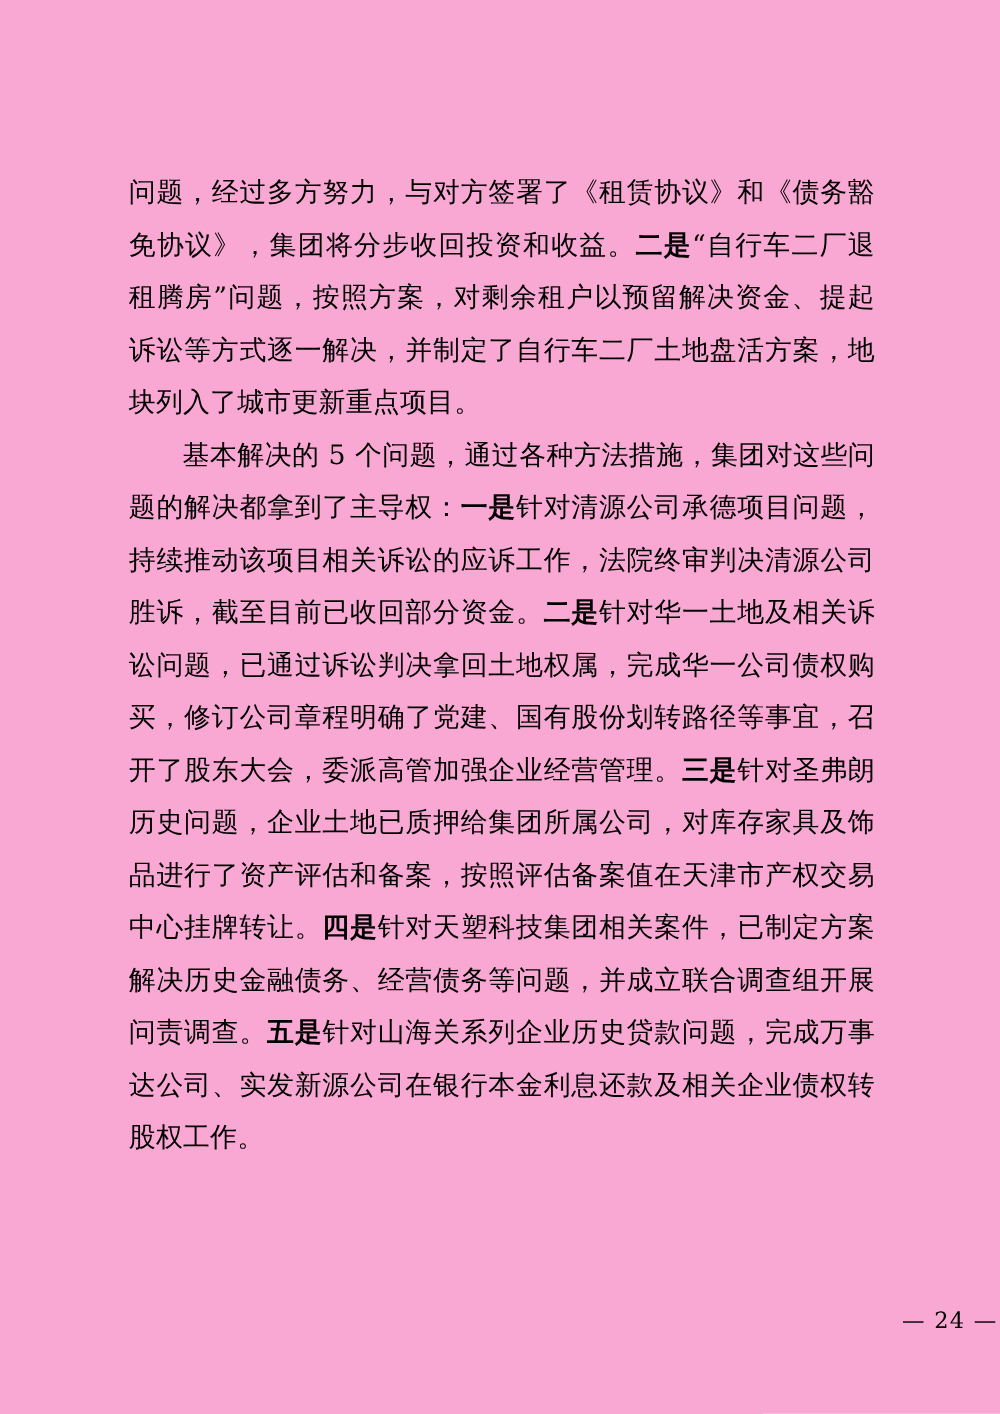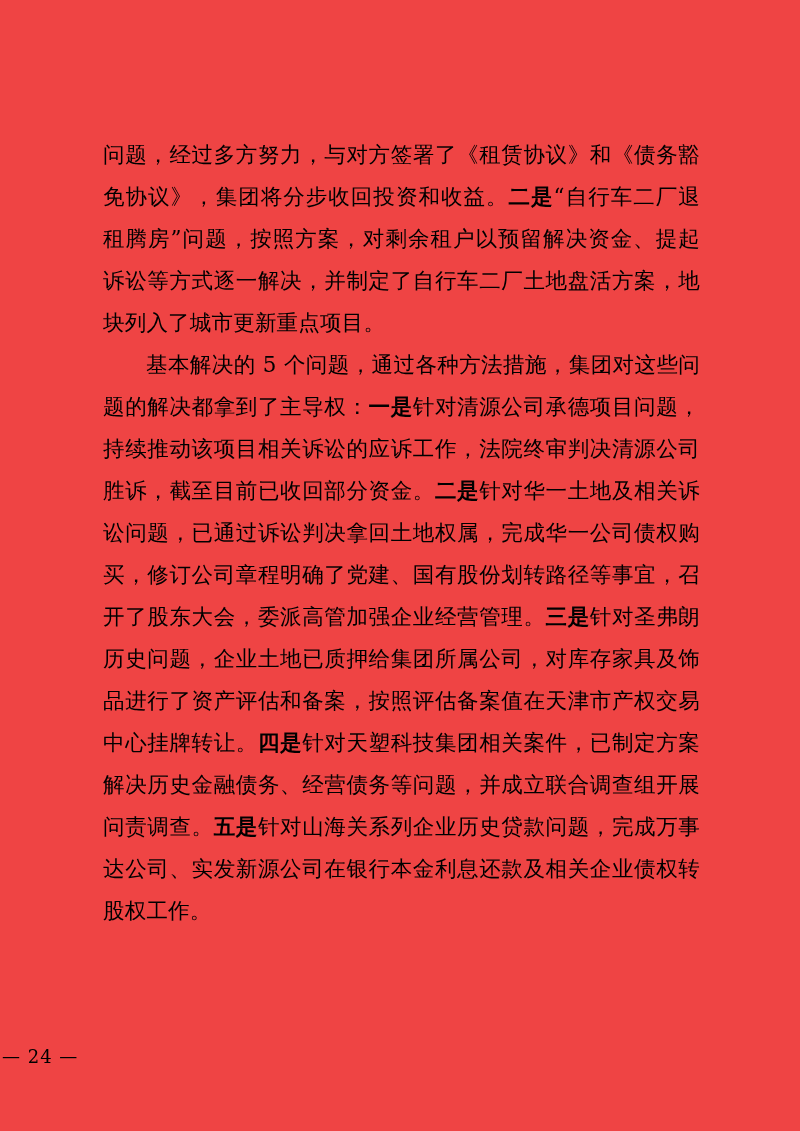--- a/index.html
+++ b/index.html
@@ -14,21 +14,21 @@
     color: #000000;
     position: relative;
     overflow: hidden;
   }
   .page {
     position: absolute;
     left: 0;
     top: 0;
     width: 800px;
     height: 1131px;
-    background: #ef4444;
+    background: #f9a8d4;
   }
   .body-text {
     position: absolute;
     left: 103px;
     top: 134px;
     width: 597px;
   }
   p.para {
     margin: 0 0 0 0;
     font-size: 21.5px;
@@ -43,21 +43,21 @@
     text-indent: 2em;
   }
   .bold {
     font-weight: 900;
   }
   .footer {
     position: absolute;
     left: 0;
     top: 1046px;
     width: 800px;
-    text-align: left;
+    text-align: right;
     font-size: 18px;
     letter-spacing: 1px;
     font-family: "DejaVu Serif", "Liberation Serif", serif;
   }
   .footer .pagenum {
     display: inline-block;
     padding: 0 2px;
   }
 </style>
 </head>

